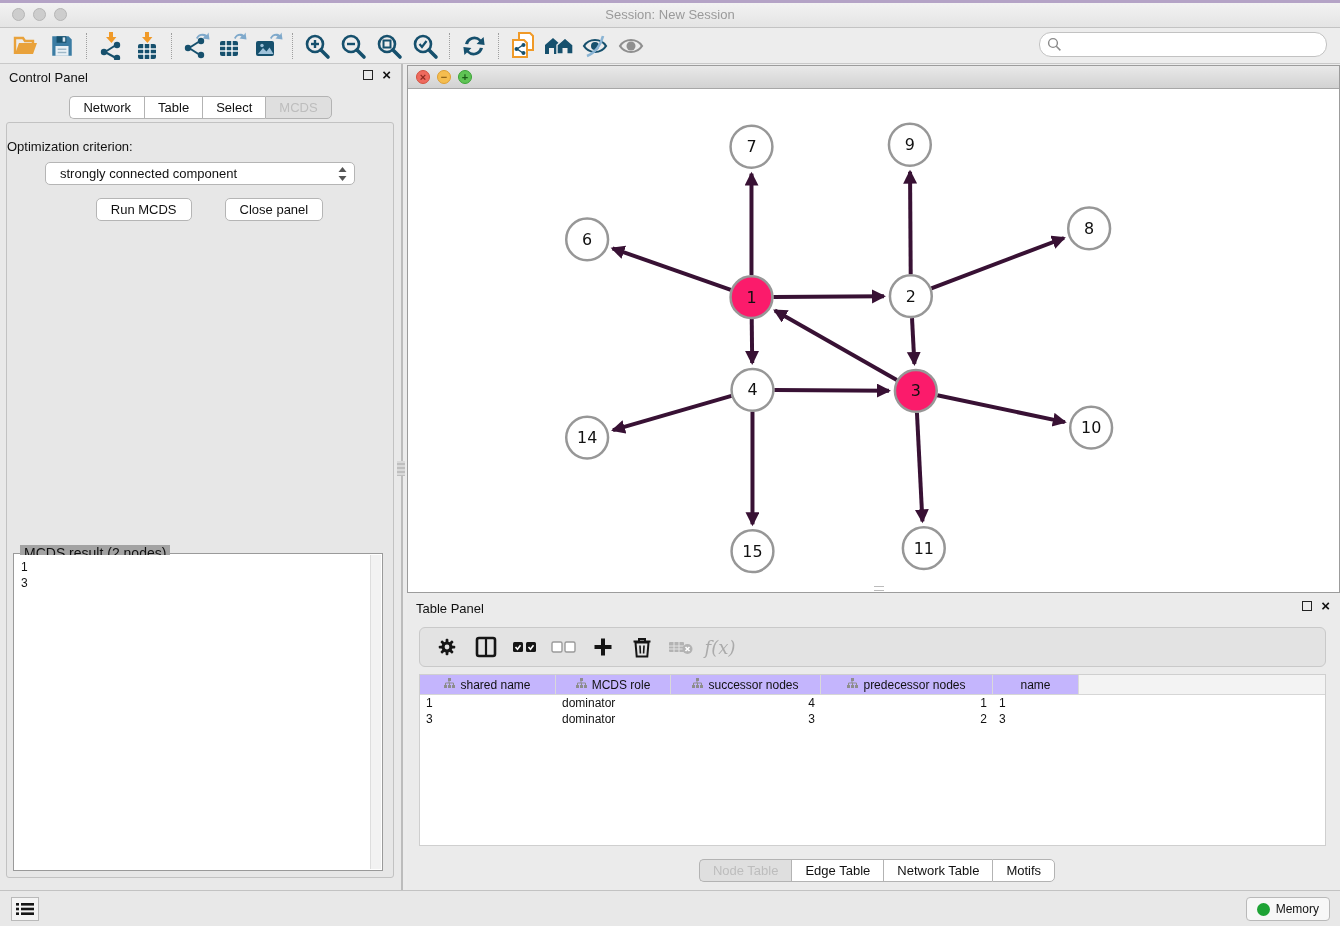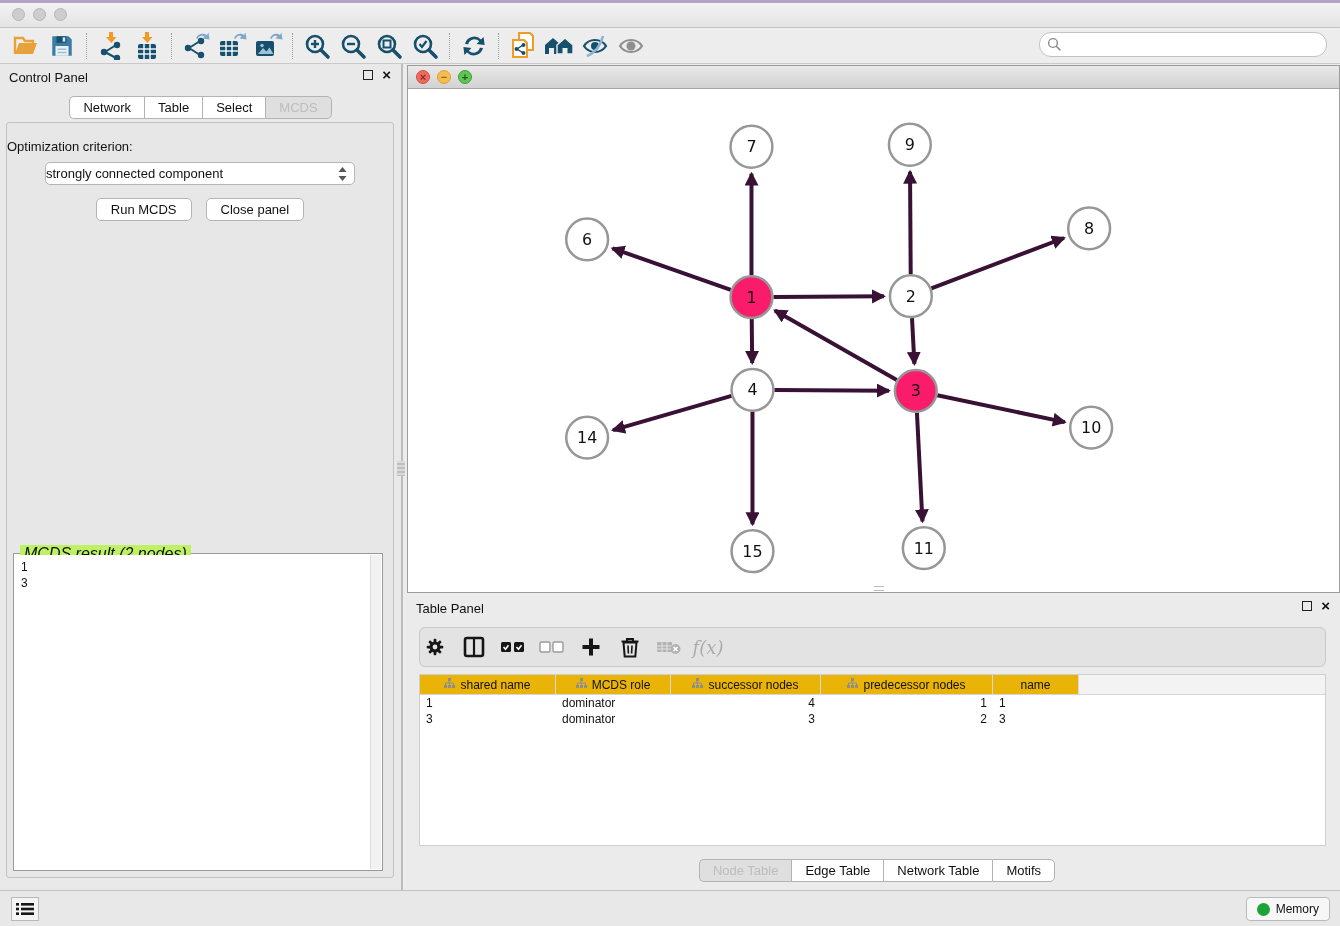--- a/index.html
+++ b/index.html
@@ -37,30 +37,30 @@
   .tab { font-size:13px; padding:3px 13px; background:#fff; border:1px solid #b3b3b3; border-right:none;
     color:#111; cursor:default; }
   .tab:first-child { border-radius:5px 0 0 5px; }
   .tab:last-child { border-radius:0 5px 5px 0; border-right:1px solid #b3b3b3; }
   .tab.active { background:#dfdfdf; color:#bdbdbd; }
 
   .cp-body { position:absolute; left:6px; right:7px; top:58px; bottom:12px;
     background:#e7e7e7; border:1px solid #c2c2c2; border-radius:3px; }
   .crit-label { margin-top:16px; text-align:left; font-size:13px; color:#111; }
   .select-box { position:relative; margin:8px auto 0; width:310px; height:23px; background:#fff;
-    border:1px solid #b5b5b5; border-radius:5px; font-size:13px; color:#111; line-height:21px; padding-left:0; }
+    border:1px solid #b5b5b5; border-radius:5px; font-size:13px; color:#111; line-height:21px; padding-left:14px; }
   .stepper { position:absolute; right:6px; top:3px; }
   .btn-row { display:flex; justify-content:center; gap:14px; margin-top:13px; }
   .push-btn { font-size:13px; background:#fff; border:1px solid #b5b5b5; border-radius:5px;
-    padding:3px 14px; color:#111; cursor:default; }
+    padding:3px 14px; color:#111; cursor:default;margin-left:19px; }
 
   .result-fieldset { position:absolute; left:6px; right:10px; top:430px; bottom:6px;
     border:1px solid #9a9a9a; background:#fff; }
-  .result-legend { position:absolute; top:-9px; left:6px; background:#bef264; padding:0 4px;
-    font-size:16px; color:#111;font-style:italic; }
+  .result-legend { position:absolute; top:-9px; left:6px; background:#a3a3a3; padding:0 4px;
+    font-size:14px; color:#111; }
   .result-area { position:absolute; inset:1px 12px 1px 1px; background:#fff; font-size:12px;
     color:#111; padding:4px 0 0 6px; line-height:16px; white-space:pre; overflow:hidden; }
   .result-scroll { position:absolute; top:1px; bottom:1px; right:1px; width:11px; background:#f2f2f2;
     border-left:1px solid #ddd; }
 
   
   .net-window { position:absolute; left:407px; top:65px; width:933px; height:528px;
     border:1px solid #9c9c9c; background:#fff; }
   .net-titlebar { position:relative; height:23px; background:linear-gradient(#e9e9e9,#d2d2d2);
     border-bottom:1px solid #a7a7a7; }
@@ -76,29 +76,29 @@
   .net-grip { position:absolute; bottom:1px; left:50%; width:10px; height:5px;
     border-top:1px solid #bbb; border-bottom:1px solid #bbb; }
 
   
   .v-split-handle { position:absolute; left:397px; top:461px; width:8px; height:15px;
     background:repeating-linear-gradient(#d9d9d9 0 2px,#bfbfbf 2px 4px); }
 
   
   .table-panel { position:absolute; left:407px; top:595px; width:933px; height:295px; background:#ebebeb; }
   .tp-toolbar { position:absolute; left:12px; right:14px; top:32px; height:40px; background:#e3e3e3;
-    border:1px solid #c9c9c9; border-radius:6px; display:flex; align-items:center; gap:9px; }
+    border:1px solid #c9c9c9; border-radius:6px; display:flex; align-items:center; gap:9px; padding-left:12px; }
   .tp-icon { width:30px; height:28px; display:flex; align-items:center; justify-content:center; cursor:default; }
   .fx { font-family:"DejaVu Serif",serif; font-style:italic; font-size:18px; color:#ababab; }
 
   .tp-table { position:absolute; left:12px; right:14px; top:79px; height:172px; background:#fff;
     border:1px solid #cfcfcf; overflow:hidden; }
   .thead { display:flex; height:20px; background:#f3f3f3; border-bottom:1px solid #d6d6d6; }
   .th { position:relative; display:flex; align-items:center; justify-content:center; gap:5px;
-    font-size:12px; color:#111; border-right:1px solid #d9d9d9; background:#eab308; }
+    font-size:12px; color:#111; border-right:1px solid #d9d9d9; background:#c4b5fd; }
   .trow { display:flex; height:16px; font-size:12px; color:#111; }
   .td { padding:1px 6px 0 6px; overflow:hidden; white-space:nowrap; }
   .td.right { text-align:right; }
   .td.left  { text-align:left; }
 
   .tp-tabs { position:absolute; left:7px; right:0; bottom:8px; display:flex; justify-content:center; }
 
   
   .status-bar { position:absolute; left:0; top:890px; right:0; height:36px; background:#e8e8e8;
     border-top:1px solid #c2c2c2; }
@@ -113,20 +113,21 @@
 
 <div class="window">
 
   <div class="top-strip"></div>
   <div class="titlebar">
     <div class="tl-dots">
       <span class="tl-dot"></span>
       <span class="tl-dot"></span>
       <span class="tl-dot"></span>
     </div>
+    <div class="win-title">Session: New Session</div>
   </div>
 
   <div class="toolbar">
     <span class="tb-icon">
       <svg width="28" height="26" viewBox="0 0 28 26">
           <path d="M3 21 L7 10 h18 l-4 11 z" fill="#e9a23b"></path>
           <path d="M3 21 V5 h8 l2 3 h8 v2" fill="none" stroke="#e9a23b" stroke-width="2.4"></path>
         </svg>
     </span>
     <span class="tb-icon">

